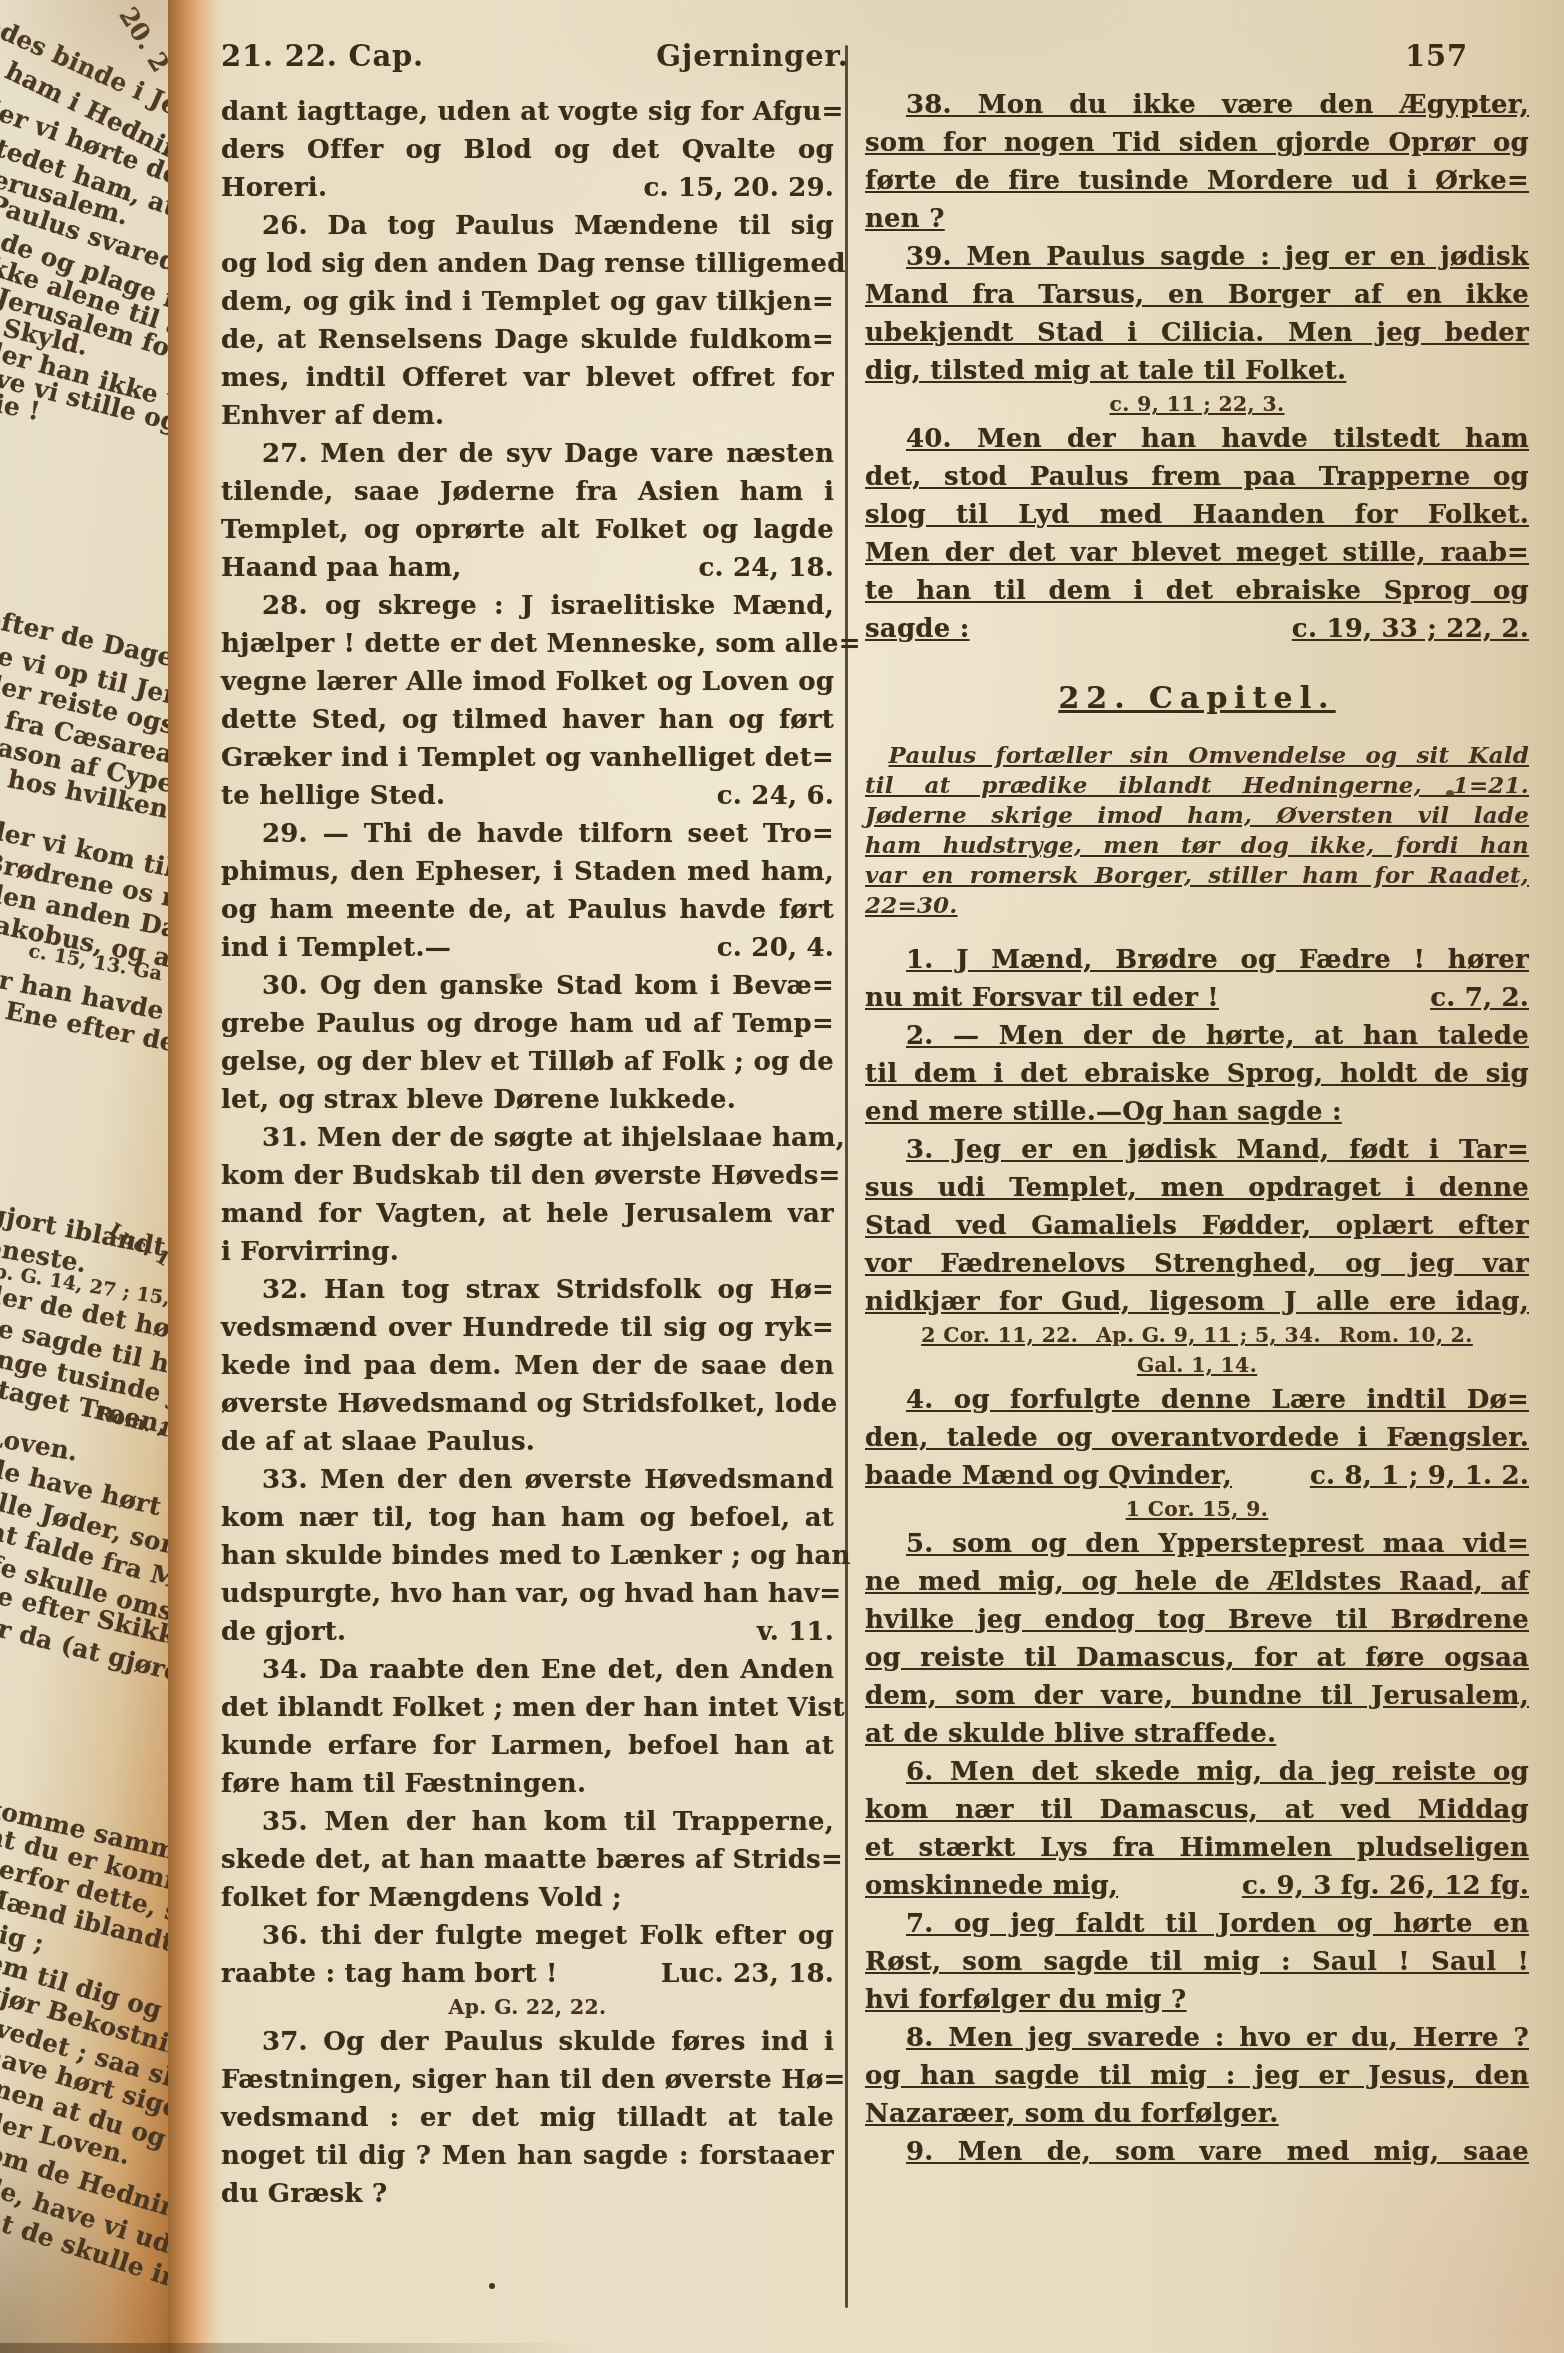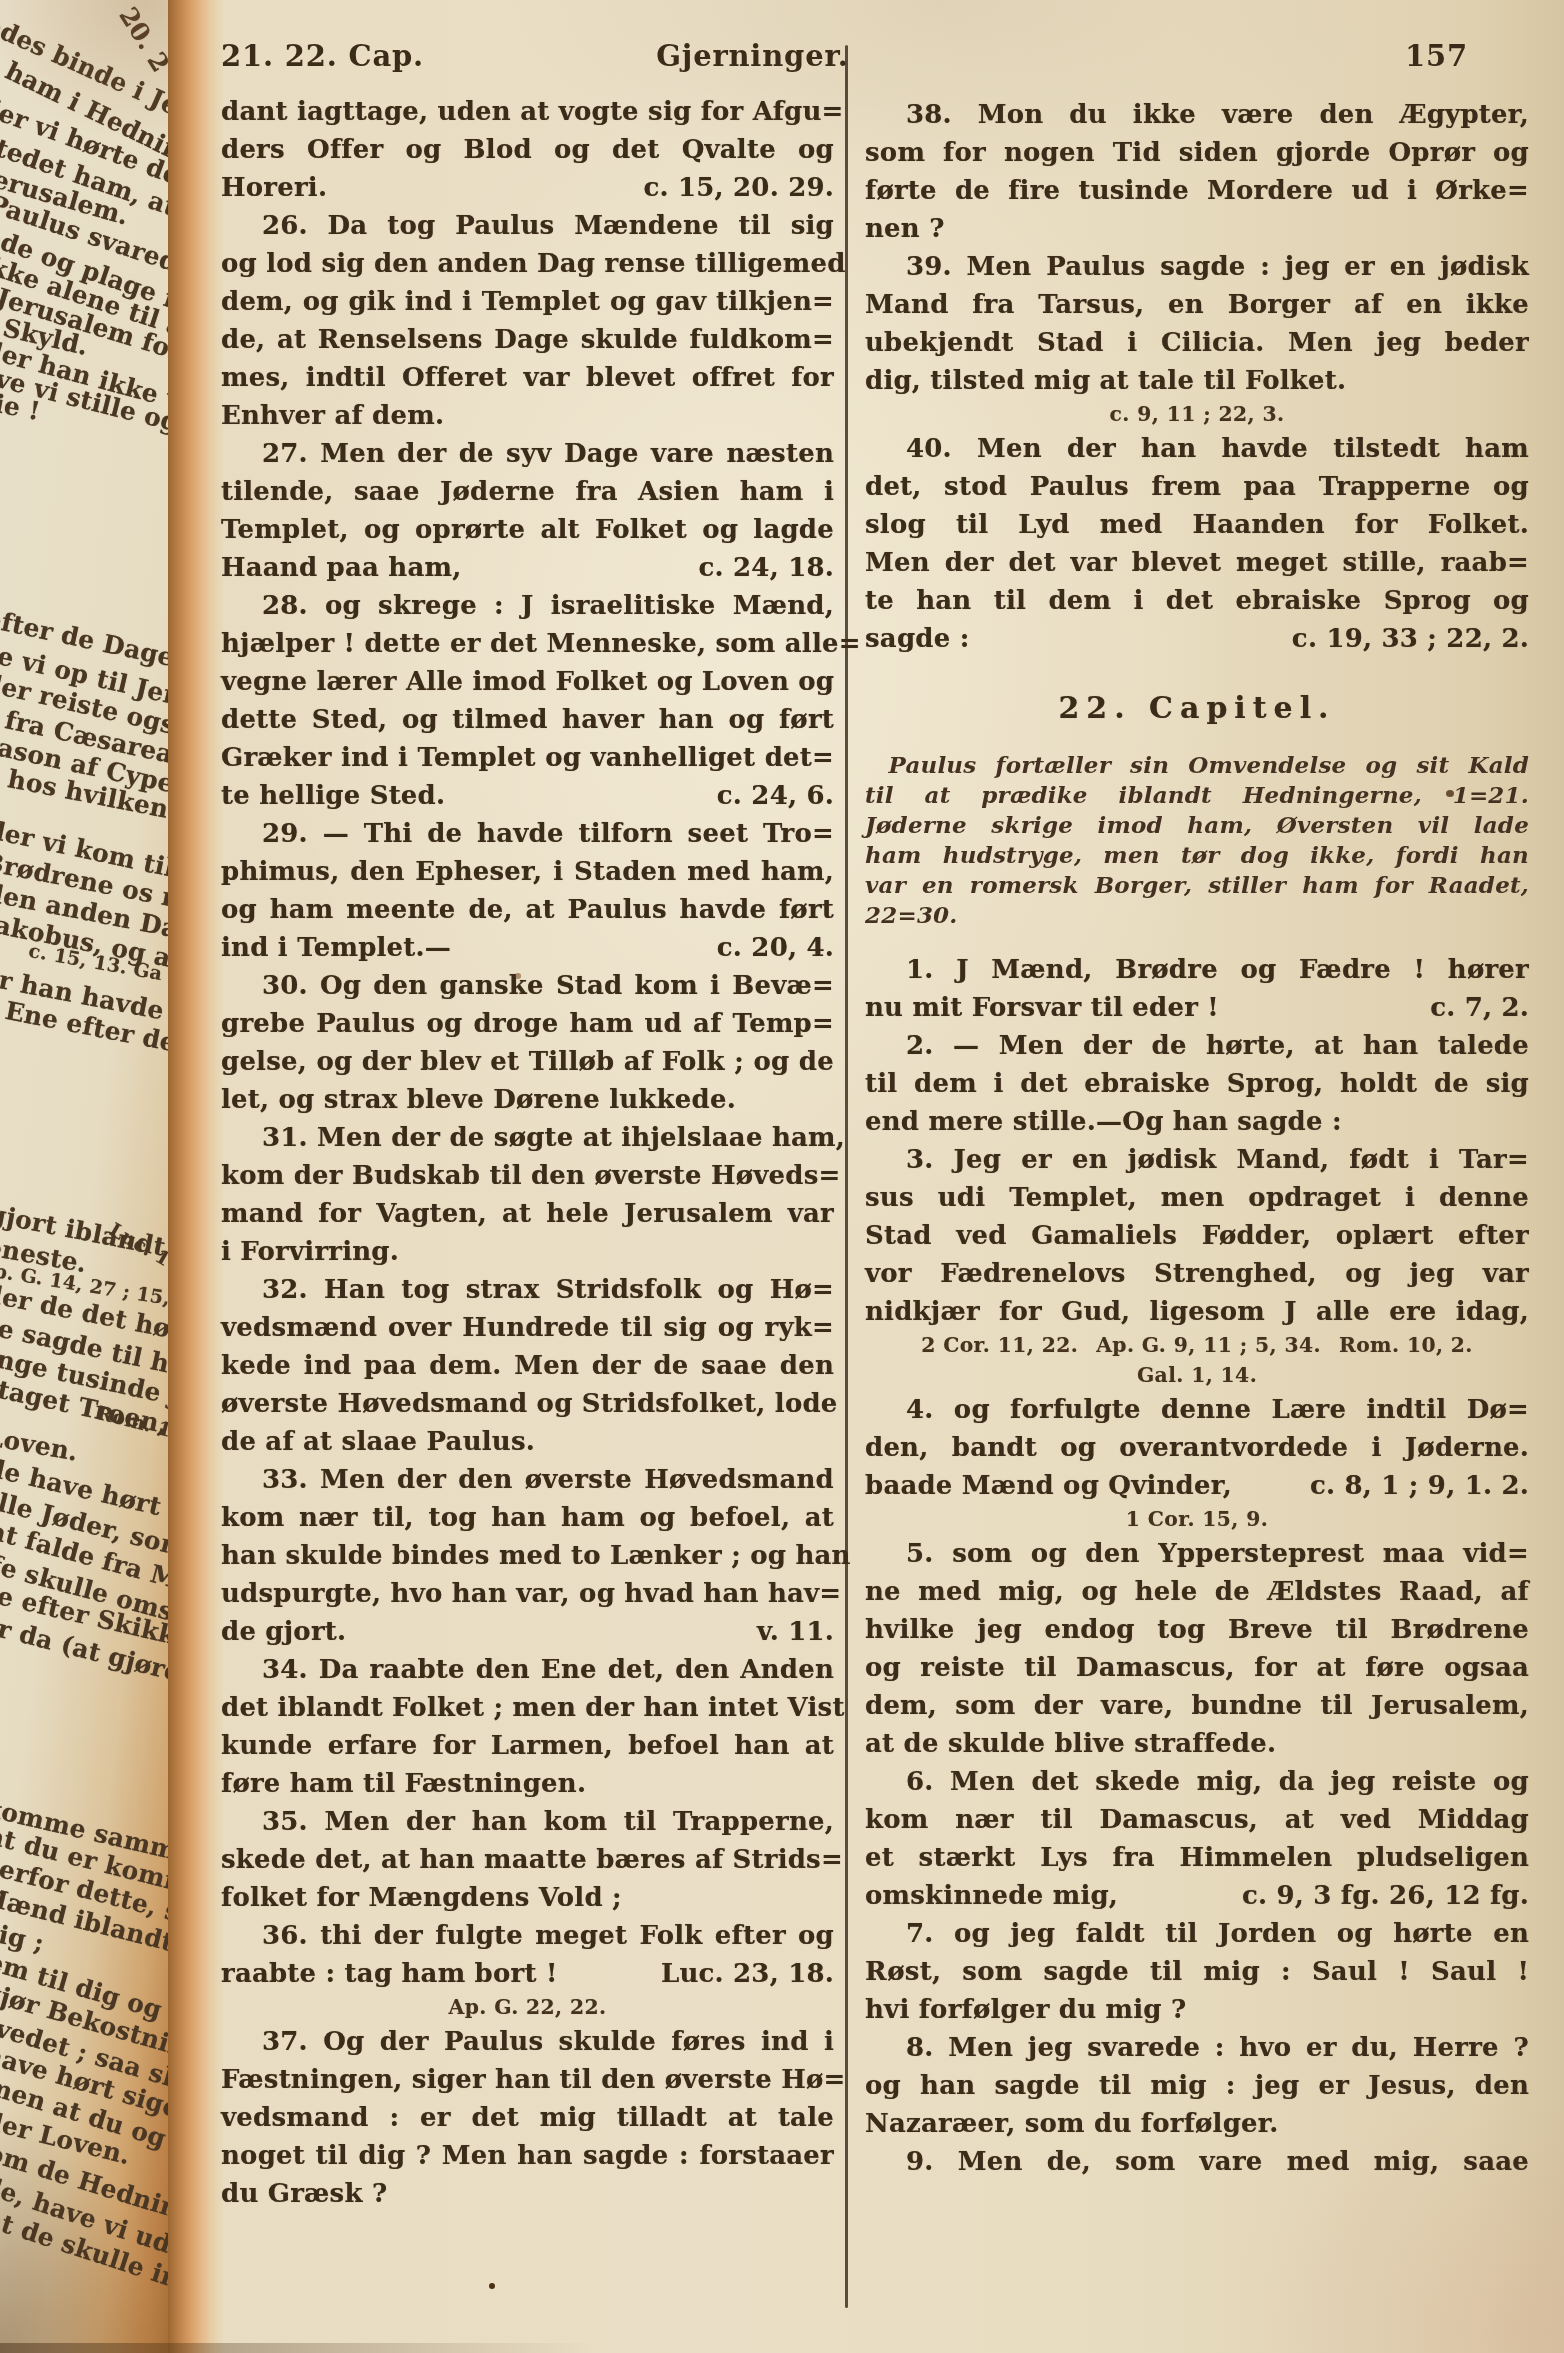--- a/index.html
+++ b/index.html
@@ -31,21 +31,21 @@
   .hdr{position:absolute;top:39px;font-weight:700;color:#3b2b19;font-size:29px;letter-spacing:0.8px;}
   .hdr-cap{left:221px;}
   .hdr-title{left:552px;width:401px;text-align:center;}
   .hdr-num{left:1268px;width:200px;text-align:right;font-family:"DejaVu Serif","Liberation Serif",serif;}
   
   .divider{position:absolute;left:845px;top:45px;width:3.1px;height:2263px;background:#32231­4;
     background:#322314;opacity:.78;border-radius:1.6px;}
   
   .col{position:absolute;color:#3b2b19;}
   .col-left{left:221px;top:92px;width:613px;}
-  .col-right{left:865px;top:95px;width:664px;}
+  .col-right{left:865px;top:85px;width:664px;text-decoration:underline;}
   .ln{font-size:26px;line-height:38px;height:38px;font-weight:700;letter-spacing:0.2px;
     text-align:justify;text-align-last:justify;white-space:nowrap;overflow:visible;
     text-shadow:0 0 0.8px rgba(59,43,25,.45);}
   .ln.end{text-align:left;text-align-last:left;}
   .ln.ind{text-indent:41px;}
   .ln.flexr{display:flex;justify-content:space-between;text-align:right;text-align-last:auto;}
   .ref{font-size:20.3px;line-height:30px;height:30px;font-weight:700;text-align:center;
     color:#46331f;letter-spacing:0.4px;text-shadow:0 0 0.8px rgba(70,51,31,.4);}
   .chap{font-size:30px;line-height:36px;font-weight:700;text-align:center;letter-spacing:7px;
     margin:33px 0 23.5px 0;color:#3b2b19;text-shadow:0 0 0.8px rgba(59,43,25,.45);}
@@ -242,21 +242,21 @@
     <div class="ln">til dem i det ebraiske Sprog, holdt de sig</div>
     <div class="ln end">end mere stille.—Og han sagde :</div>
     <div class="ln ind">3. Jeg er en jødisk Mand, født i Tar=</div>
     <div class="ln">sus udi Templet, men opdraget i denne</div>
     <div class="ln">Stad ved Gamaliels Fødder, oplært efter</div>
     <div class="ln">vor Fædrenelovs Strenghed, og jeg var</div>
     <div class="ln">nidkjær for Gud, ligesom J alle ere idag,</div>
     <div class="ref">2 Cor. 11, 22.  Ap. G. 9, 11 ;  5, 34.  Rom. 10, 2.</div>
     <div class="ref">Gal. 1, 14.</div>
     <div class="ln ind">4. og forfulgte denne Lære indtil Dø=</div>
-    <div class="ln">den, bandt og overantvordede i Jøderne.</div>
+    <div class="ln">den, talede og overantvordede i Fængsler.</div>
     <div class="ln flexr">
       <span>baade Mænd og Qvinder,</span>
       <span>c. 8, 1 ;  9, 1. 2.</span>
     </div>
     <div class="ref">1 Cor. 15, 9.</div>
     <div class="ln ind">5. som og den Yppersteprest maa vid=</div>
     <div class="ln">ne med mig, og hele de Ældstes Raad, af</div>
     <div class="ln">hvilke jeg endog tog Breve til Brødrene</div>
     <div class="ln">og reiste til Damascus, for at føre ogsaa</div>
     <div class="ln">dem, som der vare, bundne til Jerusalem,</div>

